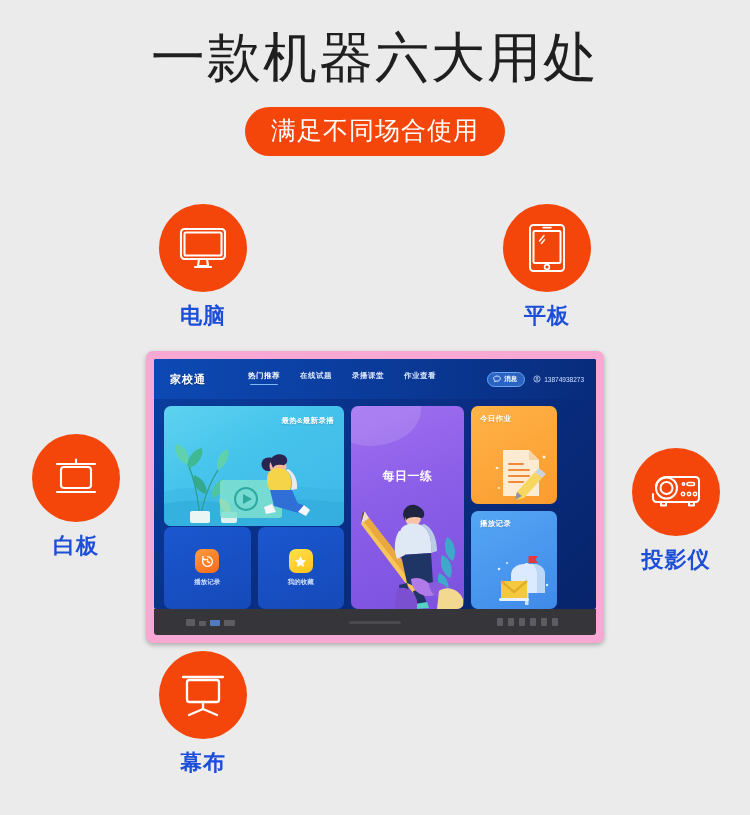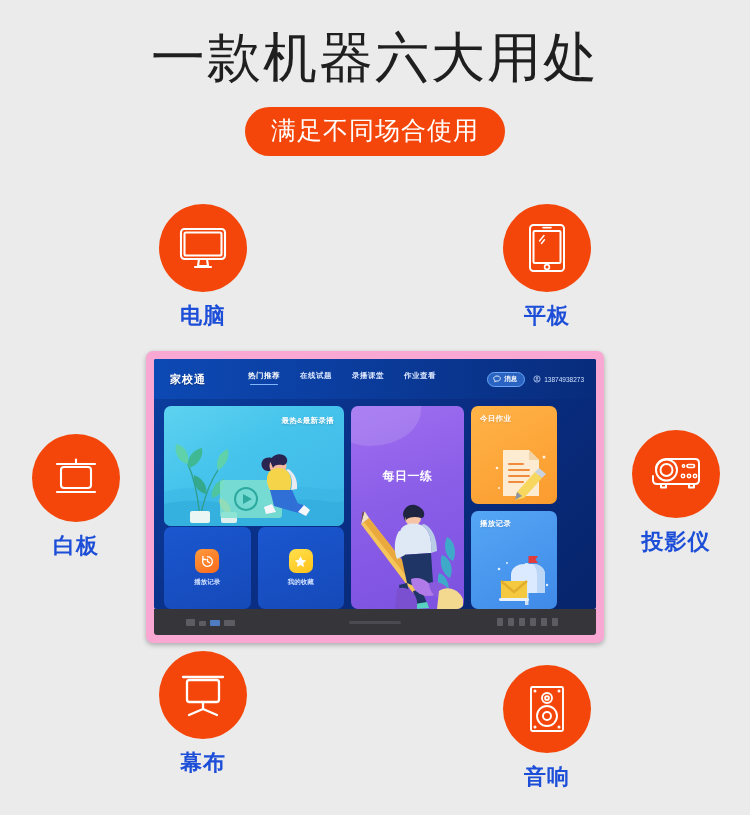--- a/index.html
+++ b/index.html
@@ -34,21 +34,21 @@
     display: flex; align-items: center; justify-content: center;
   }
   .circle svg { display: block; }
   .flabel {
     margin-top: 9px; font-size: 22px; font-weight: 700; color: #1d4ed8;
     letter-spacing: 1px;
   }
   .f-pc       { left: 143px; top: 204px; }
   .f-tablet   { left: 487px; top: 204px; }
   .f-board    { left: 16px;  top: 434px; }
-  .f-proj     { left: 616px; top: 430px; }
+  .f-proj     { left: 616px; top: 448px; }
   .f-screen   { left: 143px; top: 651px; }
   .f-speaker  { left: 487px; top: 665px; }
 
   
   .tv {
     position: absolute; left: 146px; top: 351px;
     width: 458px; height: 292px;
     background: #f9a8d4;
     border-radius: 7px;
     box-shadow: 0 2px 5px rgba(0,0,0,.28);
@@ -230,38 +230,20 @@
           <path d="M5 6 H45"></path>
           <rect x="9" y="9" width="32" height="22" rx="2.5"></rect>
           <path d="M25 31 V38"></path>
           <path d="M25 38 L11 44 M25 38 L39 44"></path>
         </svg>
       </span>
     </div>
     <div class="flabel">幕布</div>
   </div>
 
-  <div class="feature f-speaker">
-    <div class="circle">
-      <span>
-        <svg width="40" height="50" viewBox="0 0 40 50" fill="none" stroke="#fff" stroke-width="1.9" stroke-linejoin="round">
-          <rect x="4" y="3" width="32" height="44" rx="1.5"></rect>
-          <circle cx="20" cy="14" r="5"></circle>
-          <circle cx="20" cy="14" r="1.9"></circle>
-          <circle cx="20" cy="32" r="10"></circle>
-          <circle cx="20" cy="32" r="4"></circle>
-          <circle cx="8" cy="7" r=".9" stroke-width="1.2"></circle>
-          <circle cx="32" cy="7" r=".9" stroke-width="1.2"></circle>
-          <circle cx="8" cy="43" r=".9" stroke-width="1.2"></circle>
-          <circle cx="32" cy="43" r=".9" stroke-width="1.2"></circle>
-        </svg>
-      </span>
-    </div>
-    <div class="flabel">音响</div>
-  </div>
 
   <div class="tv">
     <div class="tv-screen">
 
       <div class="nav">
         <div class="logo">家校通</div>
         <div class="nav-items">
           <div class="nav-item active">热门推荐</div>
           <div class="nav-item">在线试题</div>
           <div class="nav-item">录播课堂</div>

